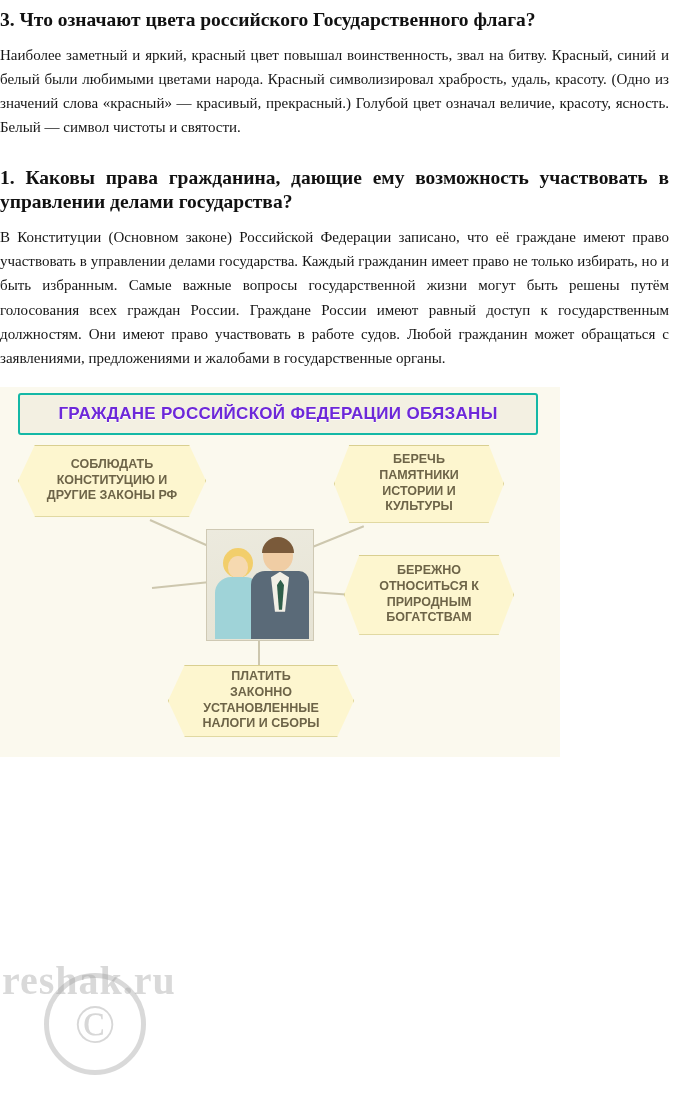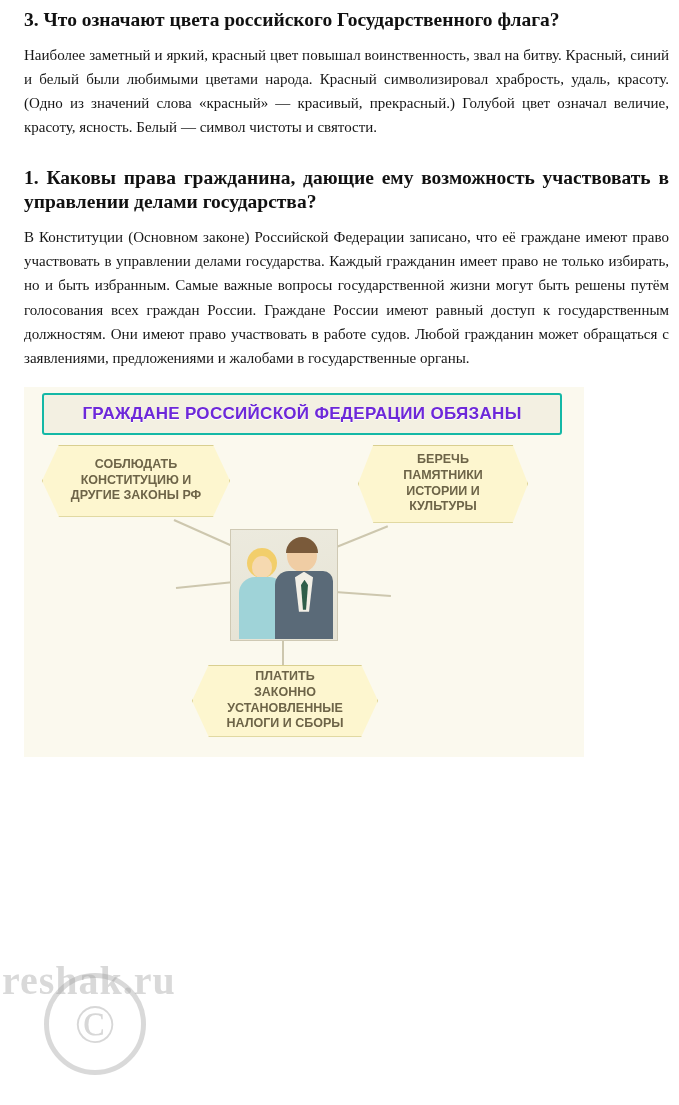--- a/index.html
+++ b/index.html
@@ -16,21 +16,21 @@
     color: #1a1a1a;
   }
   .page {
     position: relative;
     width: 679px;
     height: 1105px;
     padding: 0;
     box-sizing: border-box;
   }
   .content {
-    padding: 8px 10px 0 24px;
+    padding: 8px 10px 0 0;
     border-radius: 11px;
   }
   h3.q-head {
     font-family: "Liberation Serif", serif;
     font-size: 19.5px;
     font-weight: bold;
     margin: 0 0 10px 0;
     line-height: 1.26;
     text-align: justify;
     text-justify: inter-word;
@@ -239,20 +239,24 @@
         <div class="connector c4"></div>
         <div class="connector c5"></div>
 
         <div class="hexbox hex-2">БЕРЕЧЬ
 ПАМЯТНИКИ
 ИСТОРИИ И
 КУЛЬТУРЫ</div>
         <div class="hexbox hex-1">СОБЛЮДАТЬ
 КОНСТИТУЦИЮ И
 ДРУГИЕ ЗАКОНЫ РФ</div>
+        <div class="hexbox hex-4">БЕРЕЖНО
+ОТНОСИТЬСЯ К
+ПРИРОДНЫМ
+БОГАТСТВАМ</div>
         <div class="hexbox hex-5">ПЛАТИТЬ
 ЗАКОННО
 УСТАНОВЛЕННЫЕ
 НАЛОГИ И СБОРЫ</div>
 
         <div class="center-photo">
           <div class="ph-boy-head"></div>
           <div class="ph-boy-face"></div>
           <div class="ph-boy-body"></div>
           <div class="ph-man-head"></div>

